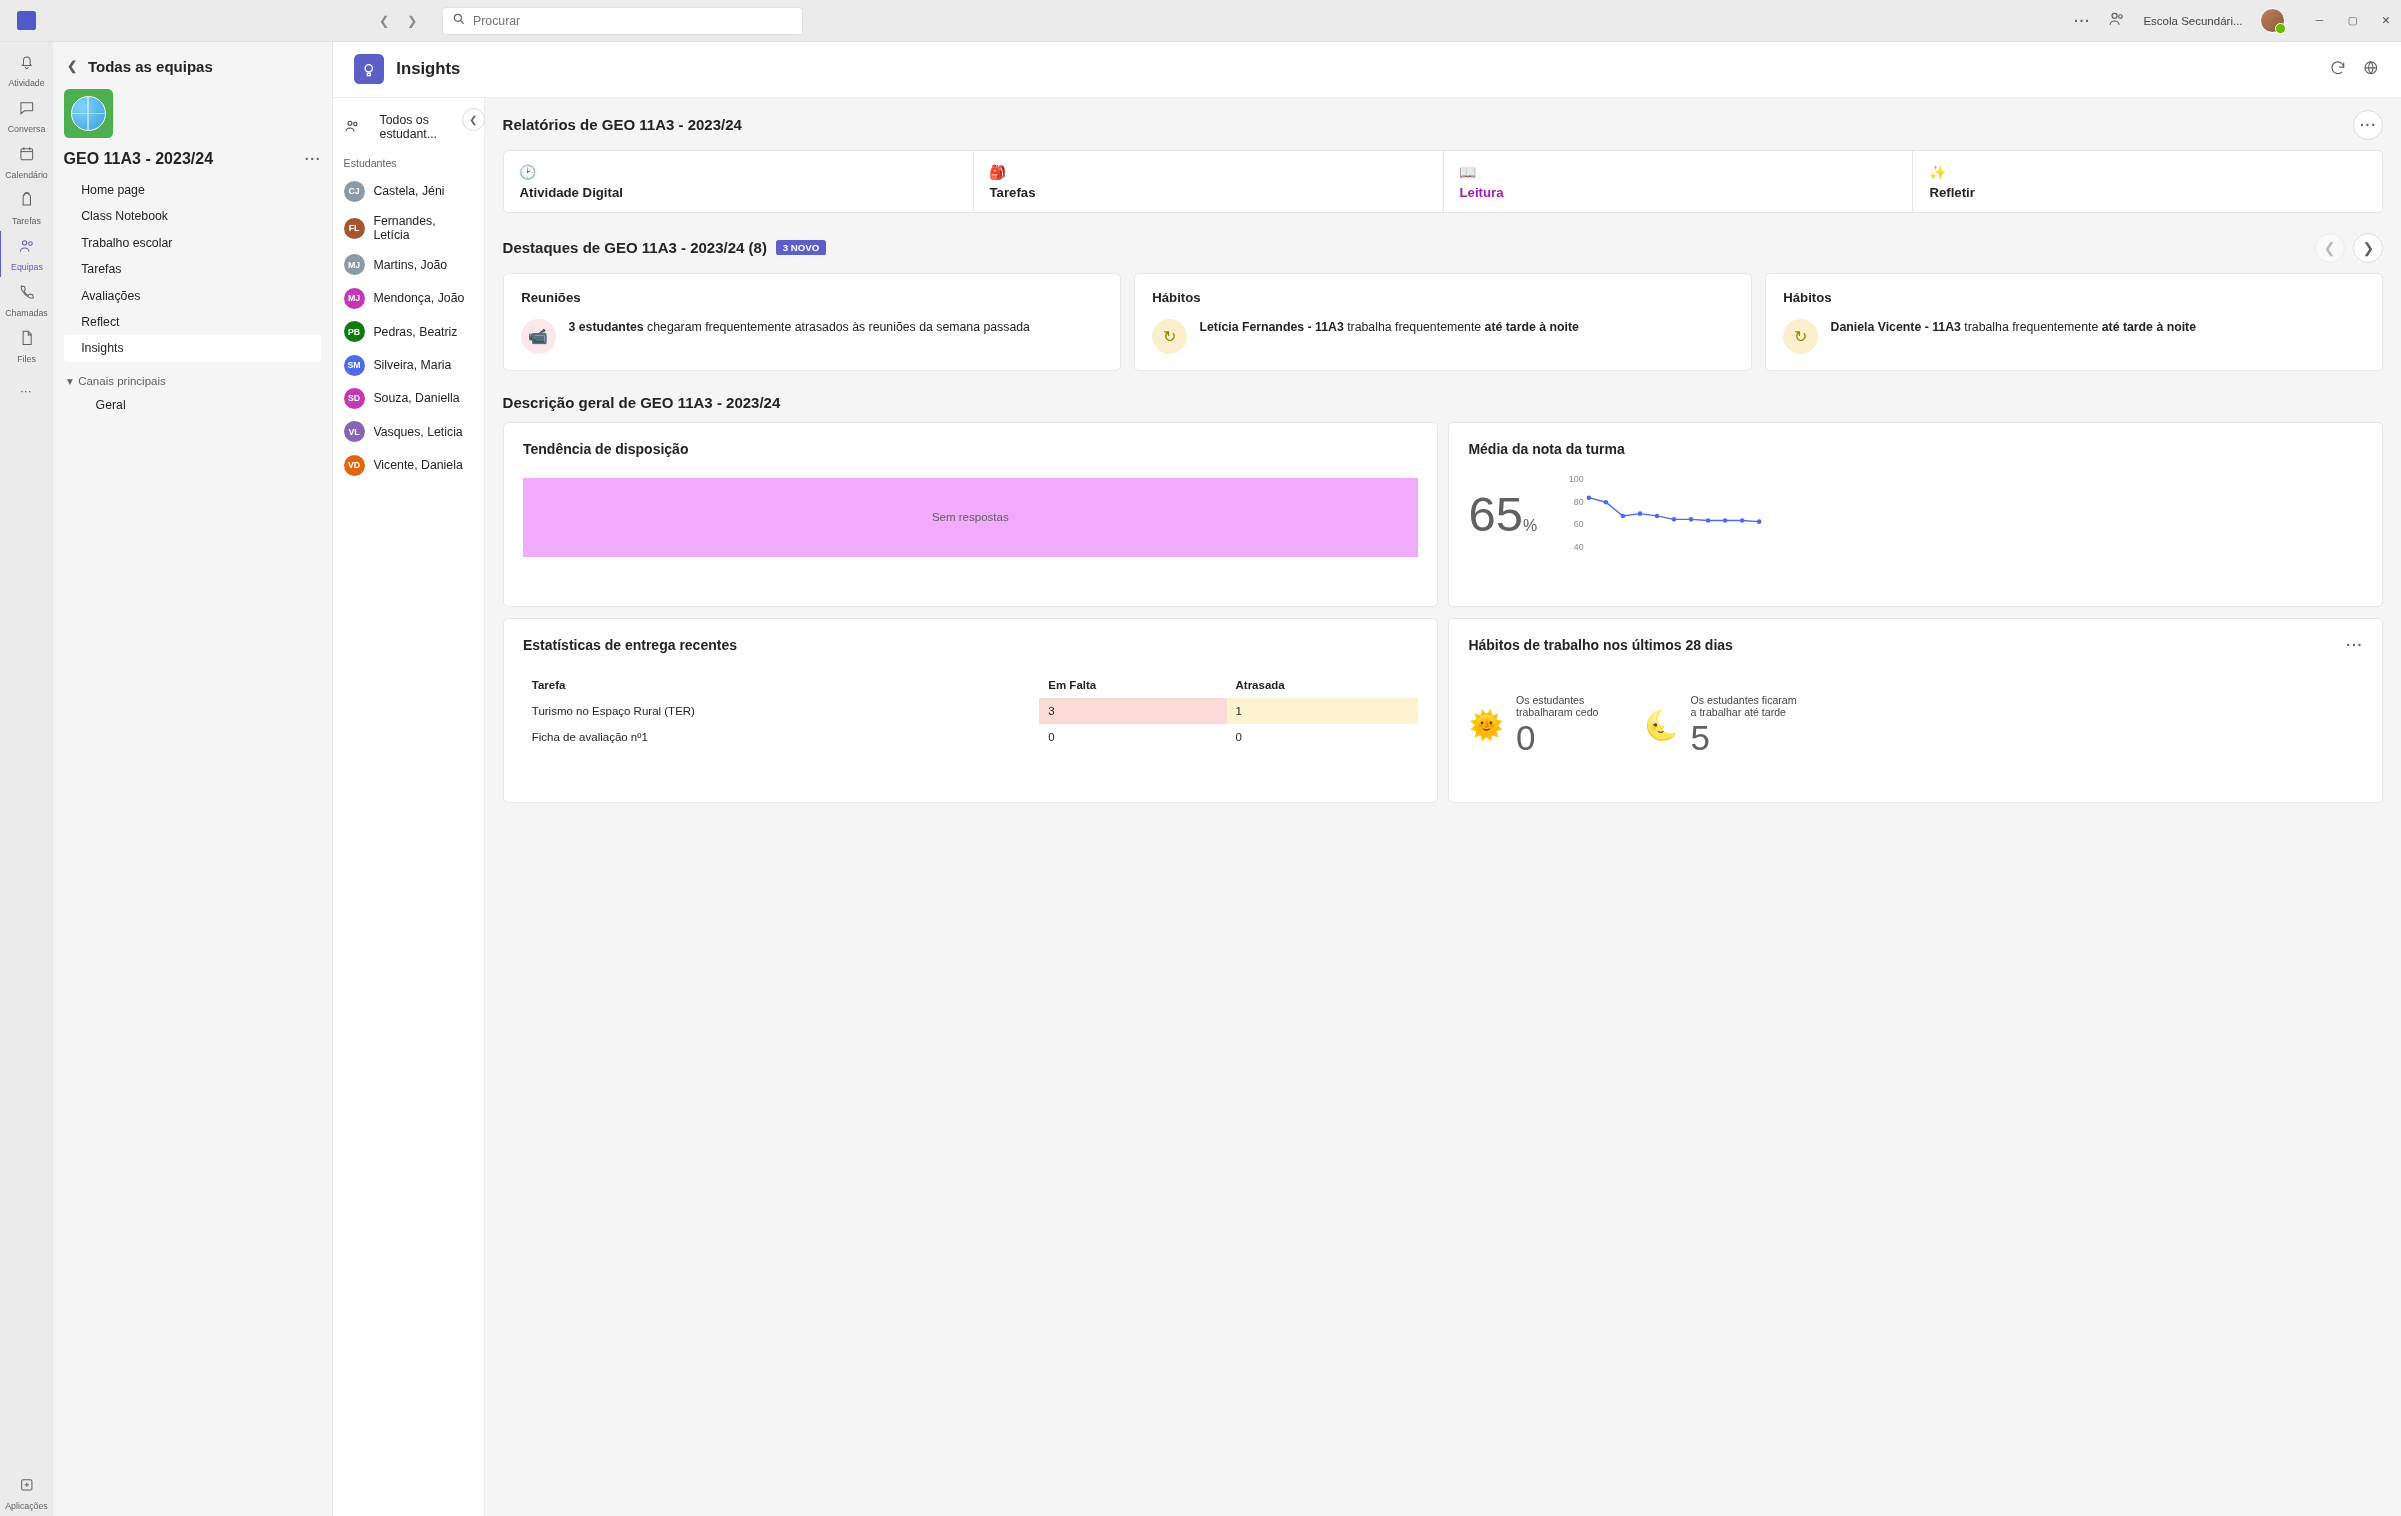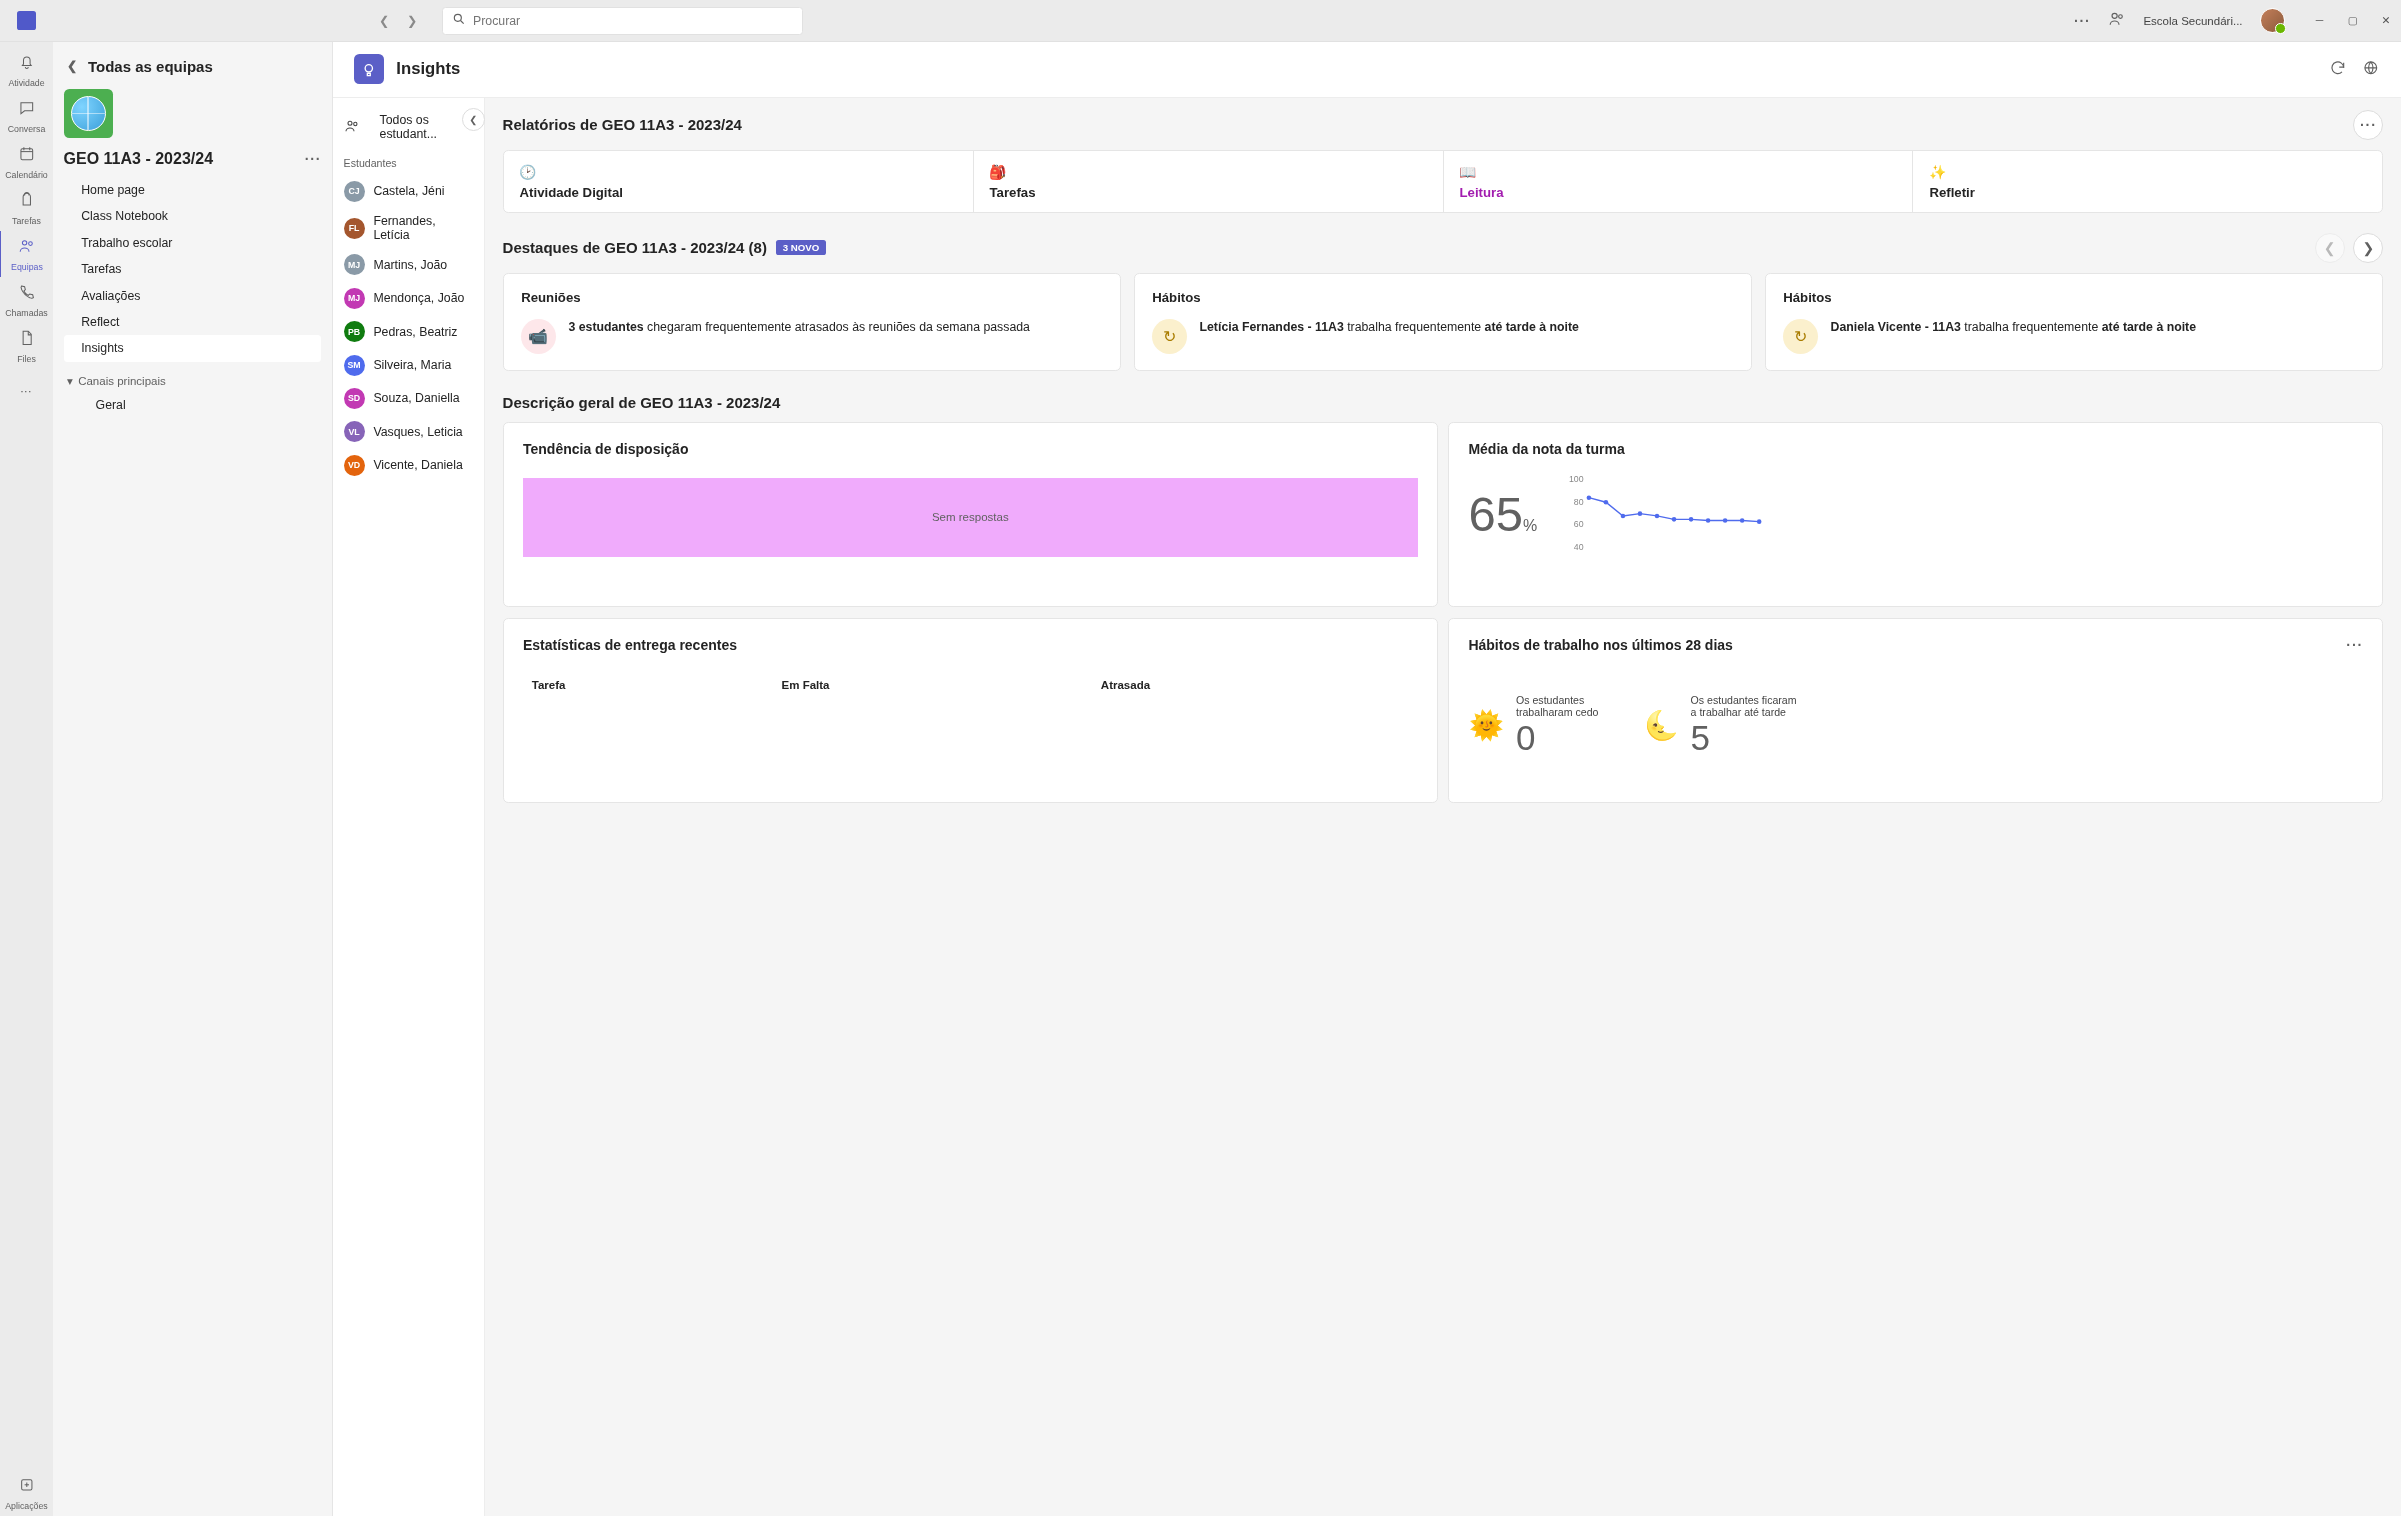--- a/index.html
+++ b/index.html
@@ -445,20 +445,30 @@
               <h3>Estatísticas de entrega recentes</h3>
               <table class="tbl">
                 <thead>
                     <tr id="recent-head">
                       <th>Tarefa</th>
                       <th>Em Falta</th>
                       <th>Atrasada</th>
                     </tr>
                   </thead>
                 <tbody id="recent-body">
+                    <tr>
+                      <td>Turismo no Espaço Rural (TER)</td>
+                      <td class="td-miss">3</td>
+                      <td class="td-late">1</td>
+                    </tr>
+                    <tr>
+                      <td>Ficha de avaliação nº1</td>
+                      <td>0</td>
+                      <td>0</td>
+                    </tr>
                   </tbody>
               </table>
             </div>
             <div class="big-card">
               <div style="display:flex; align-items:flex-start; justify-content:space-between">
                 <h3>Hábitos de trabalho nos últimos 28 dias</h3>
                 <span class="icon-dots">···</span>
               </div>
               <div class="habit-row">
                 <div class="habit">

